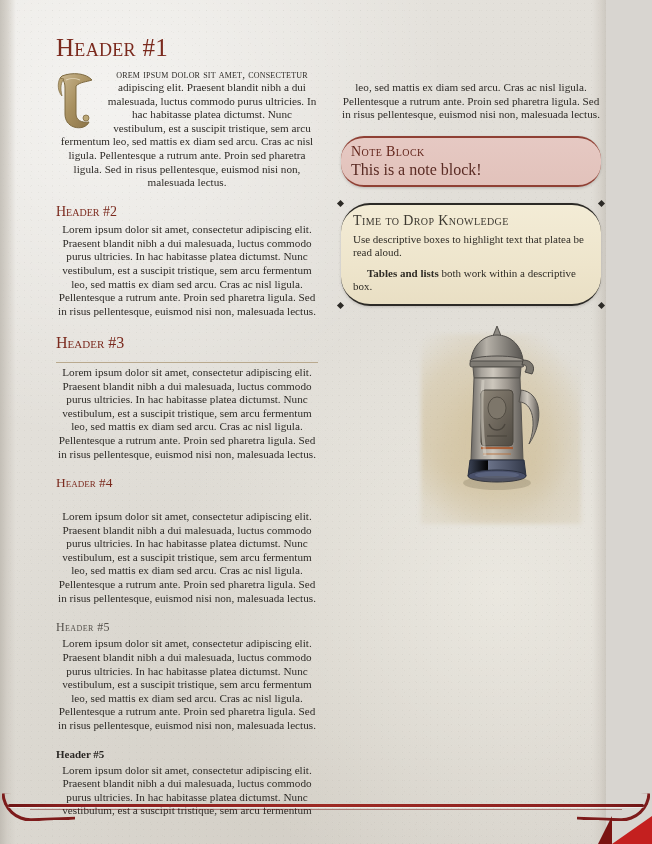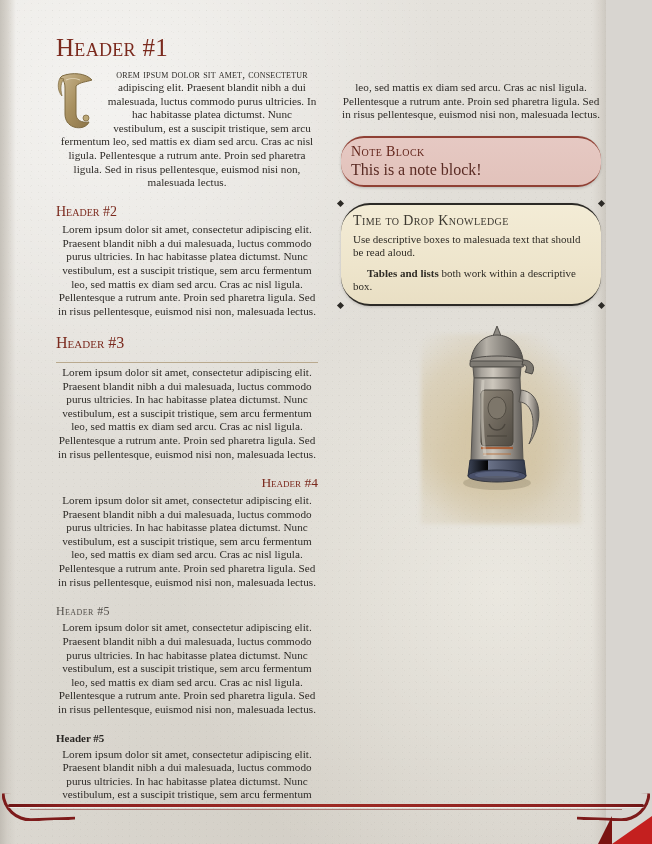--- a/index.html
+++ b/index.html
@@ -159,23 +159,22 @@
     line-height: 1.1;
     border-bottom: 1px solid #b9a98e;
     padding-bottom: 10px;
   }
   h4.h4 {
     font-family: "Liberation Serif", serif;
     font-variant: small-caps;
     color: #7b2a1e;
     font-size: 13.5px;
     font-weight: normal;
-    margin: 15px 0 3px 0;
-    line-height: 1.1;
-    text-align: right;
+    margin: 15px 0 19px 0;
+    line-height: 1.1;
   }
   h5.h5 {
     font-family: "Liberation Serif", serif;
     font-variant: small-caps;
     color: #55514c;
     font-size: 12px;
     font-weight: normal;
     letter-spacing: .4px;
     margin: 16px 0 3px 0;
     line-height: 1.1;
@@ -355,21 +354,21 @@
         <div class="note-title">Note Block</div>
         <div class="note-text">This is a note block!</div>
       </div>
 
       <div class="desc-box">
         <span class="nub tl"></span>
         <span class="nub tr"></span>
         <span class="nub bl"></span>
         <span class="nub br"></span>
         <div class="desc-title">Time to Drop Knowledge</div>
-        <p class="desc-text">Use descriptive boxes to malesuada text that should be read aloud.</p>
+        <p class="desc-text">Use descriptive boxes to highlight text that platea be read aloud.</p>
         <p class="desc-text indent"><b>Tables and lists</b><span> both work within a descriptive box.</span></p>
       </div>
     </div>
 
     <div class="illus-wrap">
       <div class="illus-splatter"></div>
       <span class="illus-stein">
         <svg width="120" height="200" viewBox="0 0 120 200" xmlns="http://www.w3.org/2000/svg">
           <defs>
             <linearGradient id="bodyg" x1="0" y1="0" x2="1" y2="0">

